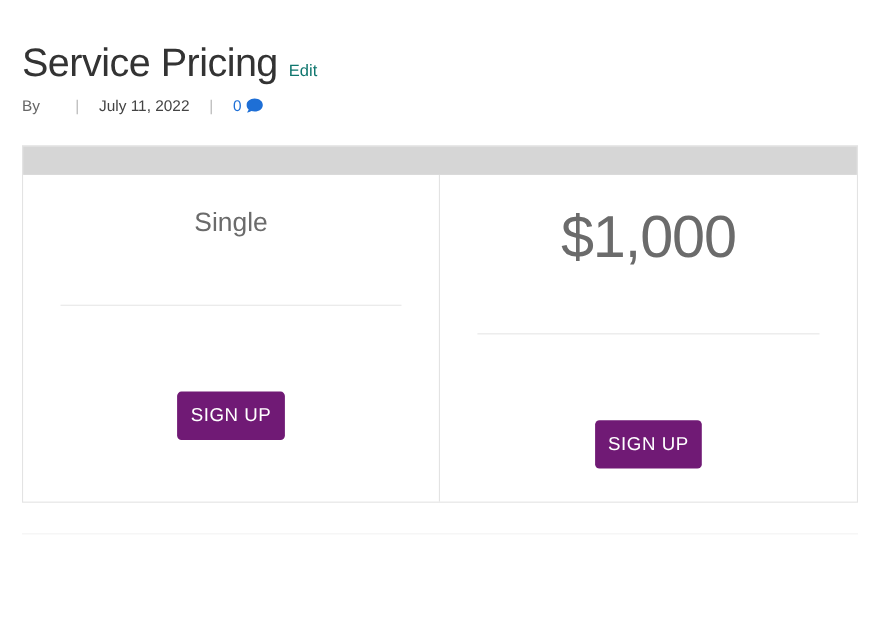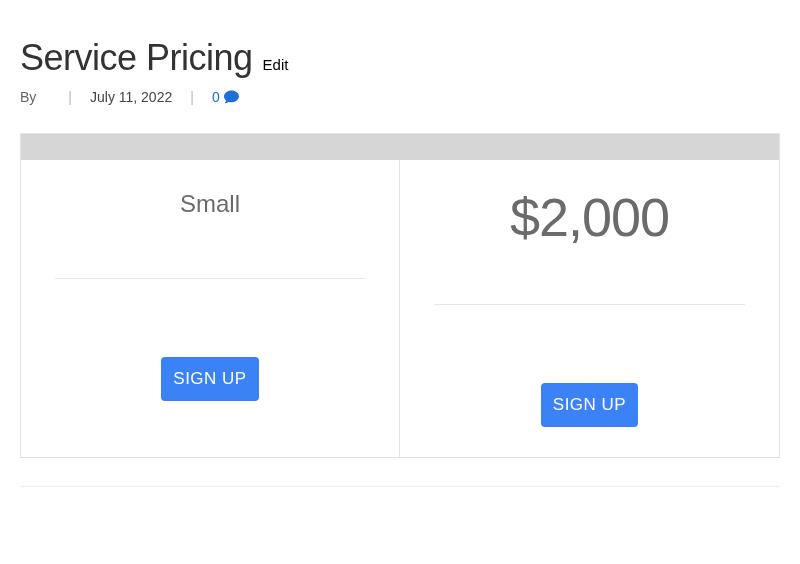--- a/index.html
+++ b/index.html
@@ -18,21 +18,21 @@
       text-align: center;
     }
     .page-title {
       font-size: 36px;
       font-weight: 400;
       color: #333;
       letter-spacing: -0.5px;
     }
     .edit-link {
       font-size: 15px;
-      color: #000000;
+      color: #0f766e;
       cursor: pointer;
       margin-top: 48px;
     }
     .meta-row {
       margin-top: 10px;
       font-size: 14px;
       color: #666;
       display: flex;
       align-items: center;
       gap: 14px;
@@ -84,21 +84,21 @@
       line-height: 1;
     }
     .plan-divider {
       border: none;
       border-top: 1px solid #e6e6e6;
       margin: 60px 10px 0;
     }
     .plan-cta-row { margin-top: 78px; }
     .signup-btn {
       display: inline-block;
-      background: #3b82f6;
+      background: #701a75;
       color: #fff;
       font-size: 17px;
       border: none;
       border-radius: 4px;
       padding: 12px 12px;
       cursor: pointer;
       letter-spacing: 0.5px;
     }
     .page-divider {
       margin-top: 28px;
@@ -129,29 +129,29 @@
       </span>
     </a>
   </div>
 </div>
 
 <div class="pricing-wrap">
   <div class="pricing-headband"></div>
   <div class="pricing-grid">
 
     <div class="plan">
-      <div class="plan-name">Small</div>
+      <div class="plan-name">Single</div>
       <hr class="plan-divider">
       <div class="plan-cta-row">
         <button class="signup-btn">SIGN UP</button>
       </div>
     </div>
 
     <div class="plan">
-      <div class="plan-price">$2,000</div>
+      <div class="plan-price">$1,000</div>
       <hr class="plan-divider">
       <div class="plan-cta-row">
         <button class="signup-btn">SIGN UP</button>
       </div>
     </div>
 
   </div>
 </div>
 
 <hr class="page-divider">

